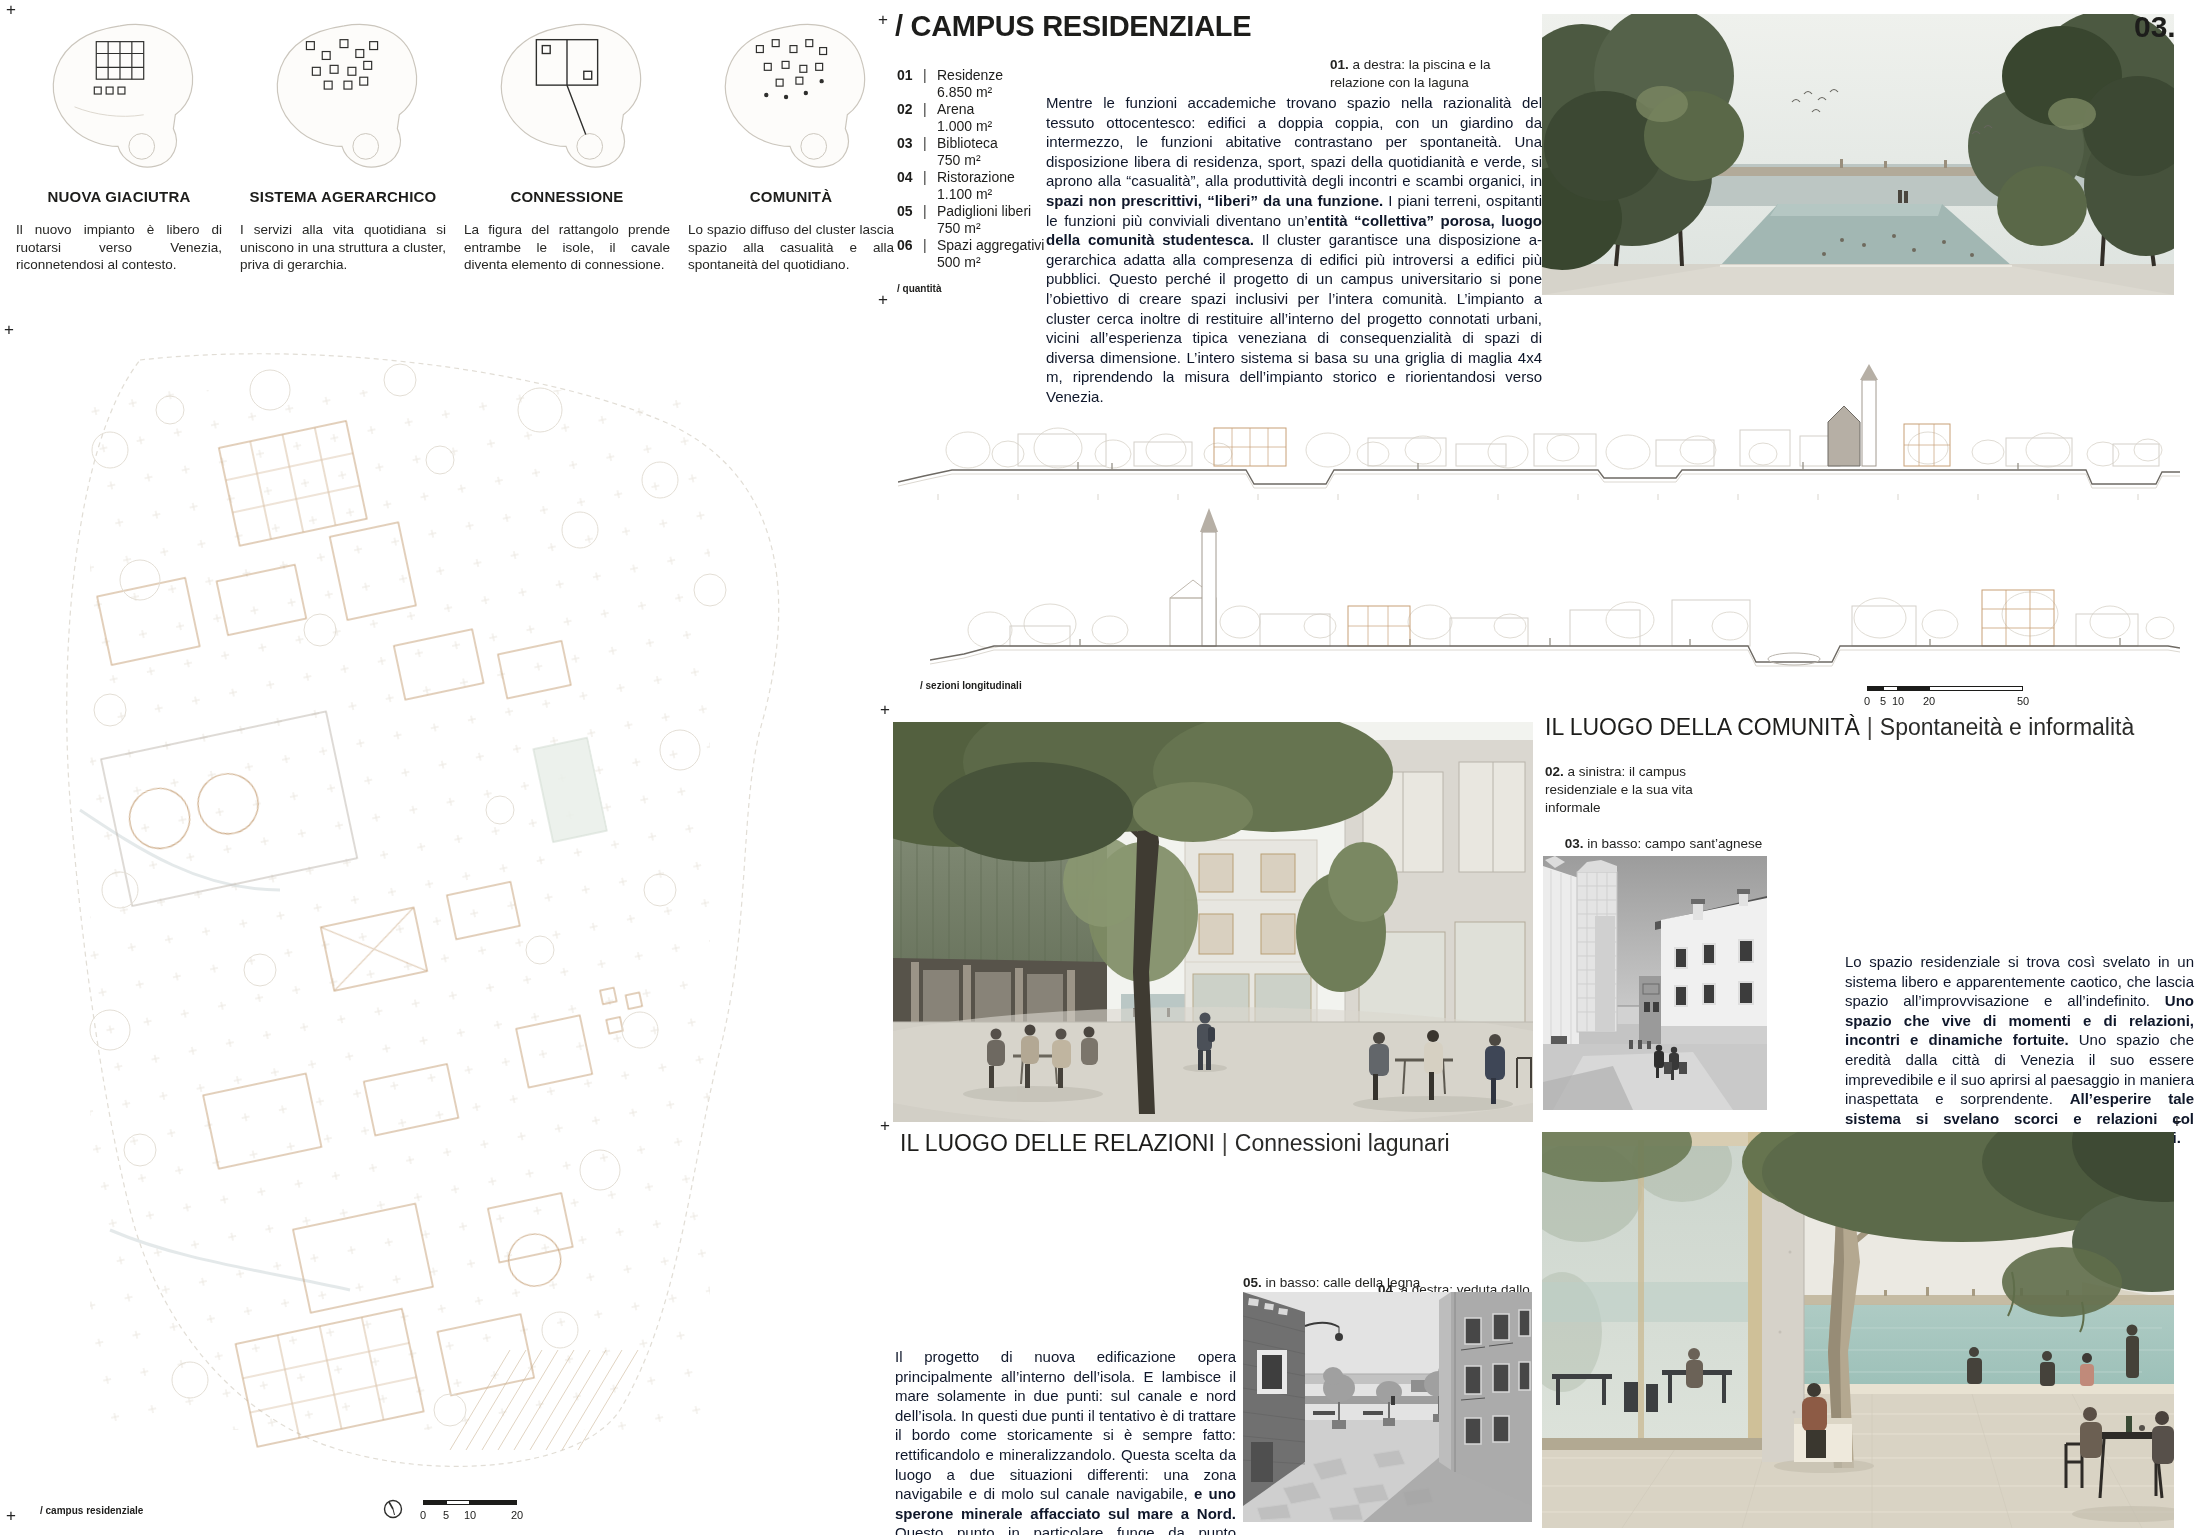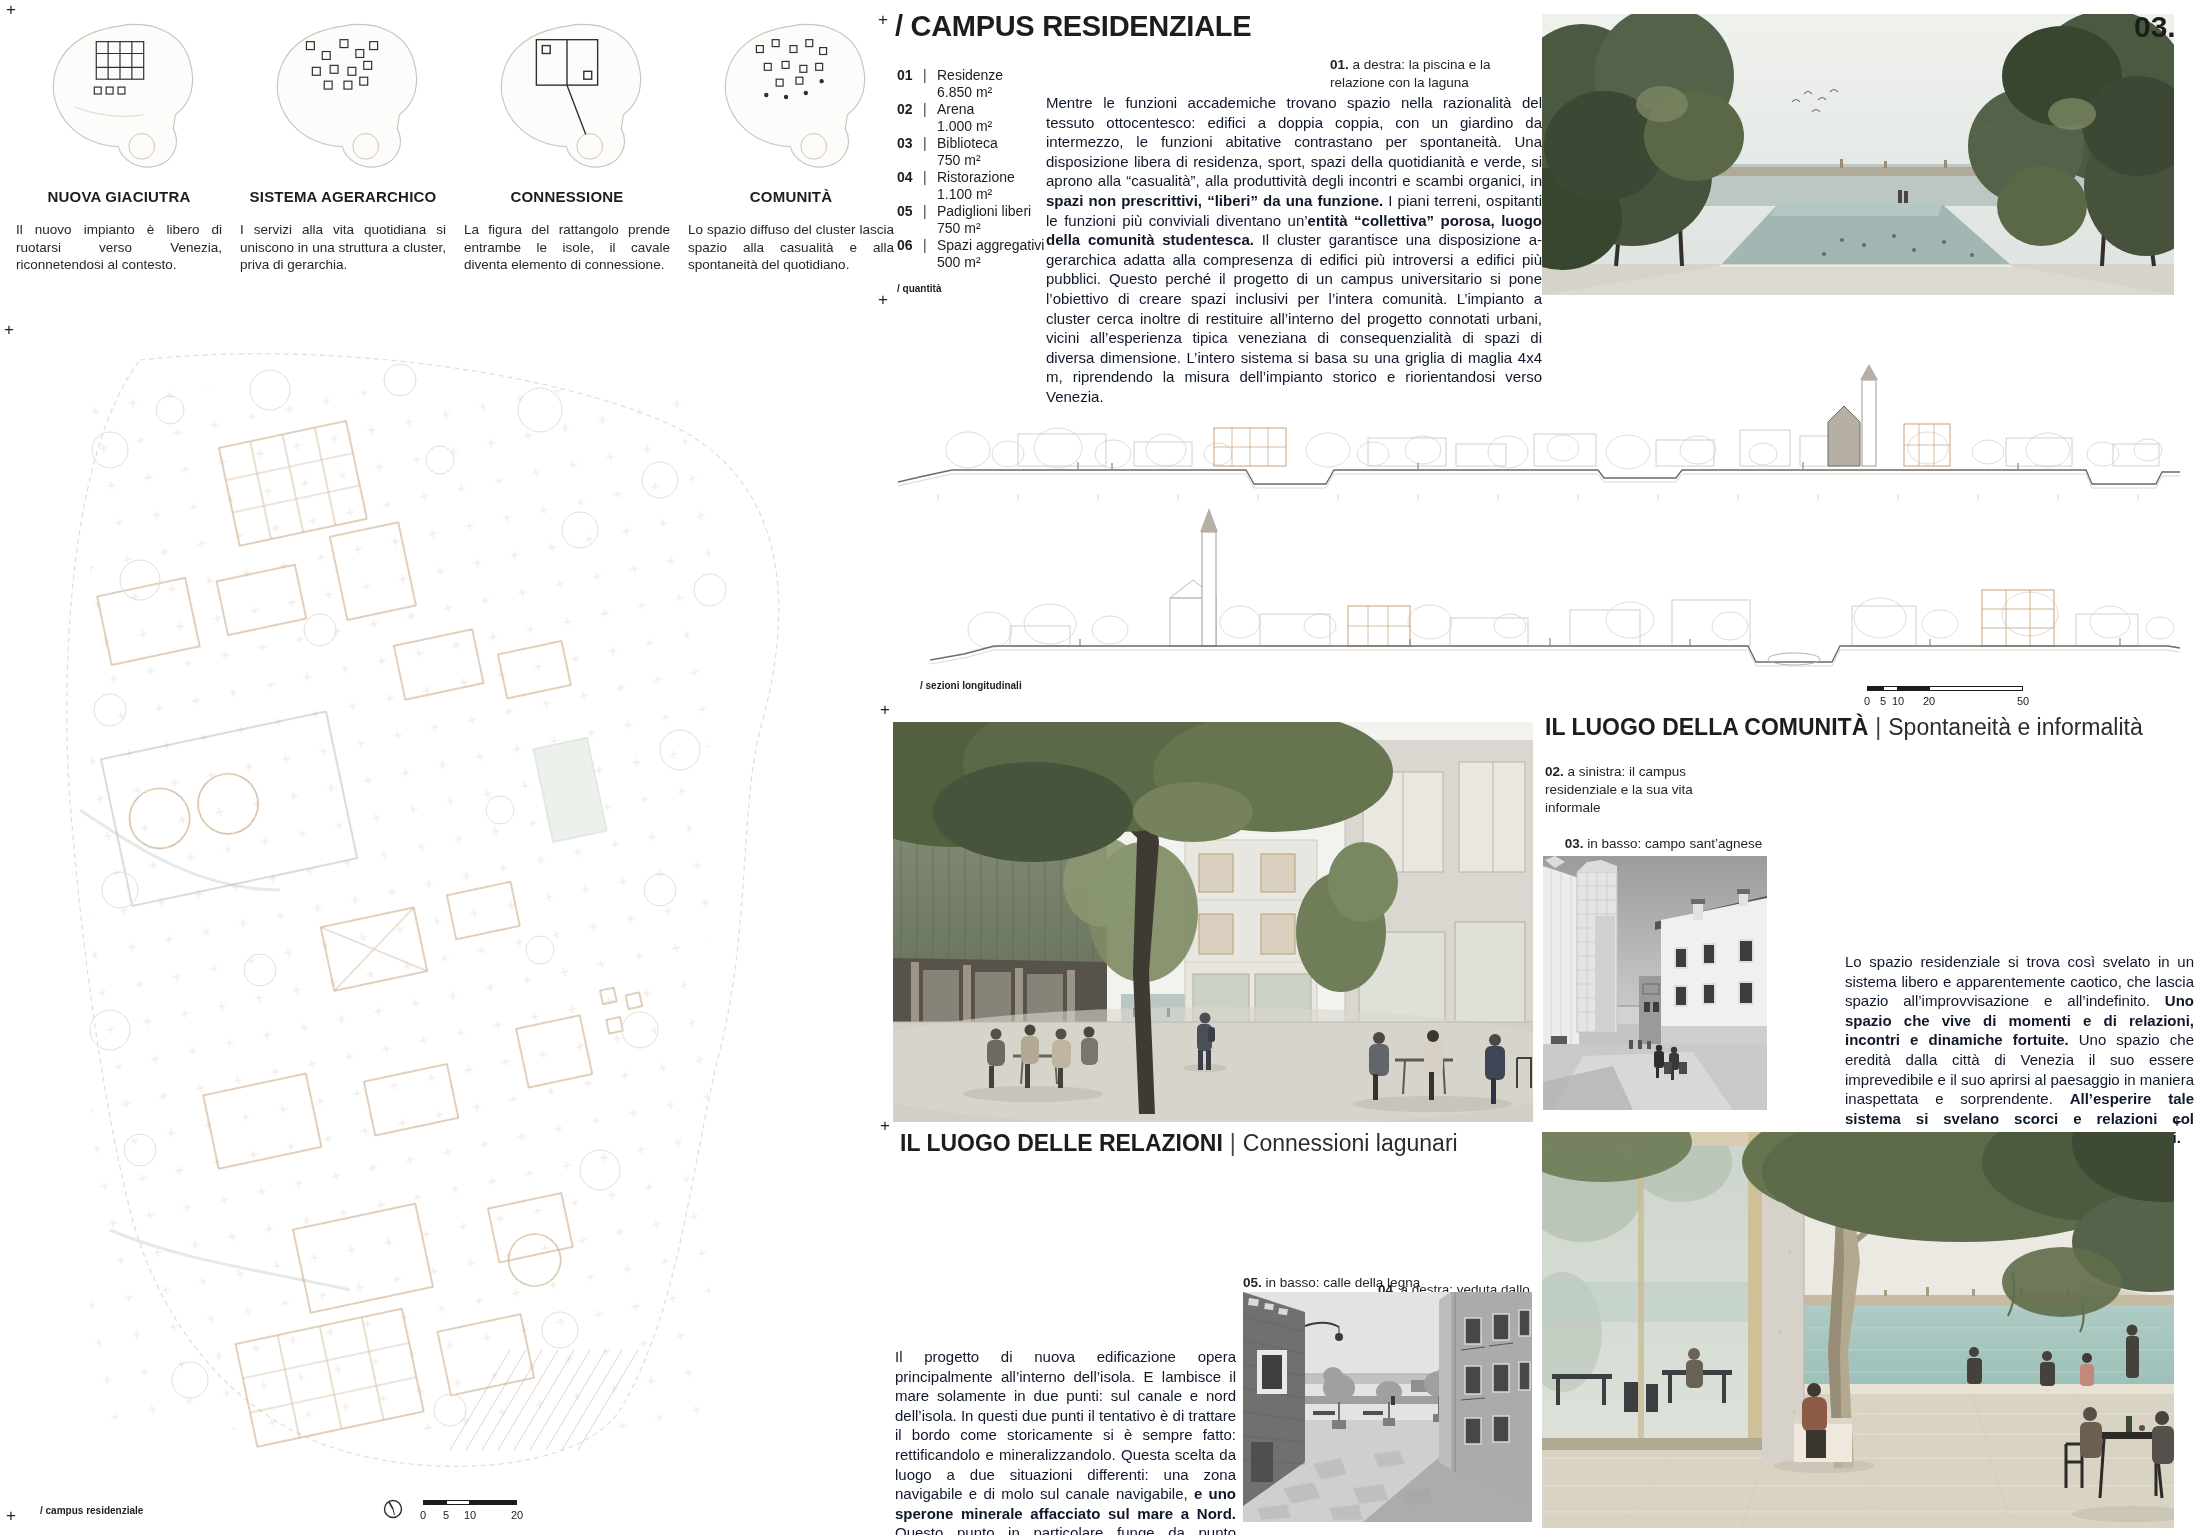--- a/index.html
+++ b/index.html
@@ -20,21 +20,21 @@
   .prog{position:absolute;left:897px;top:67px;font-size:14px;line-height:17px;width:160px}
   .prog-num{font-weight:700;display:inline-block;width:26px}
   .prog-sep{display:inline-block;width:14px;color:#3a3a38}
   .prog-area{margin-left:40px}
   .prog-label{position:absolute;left:897px;top:283px;font-size:15px;font-weight:700}
   .cap{font-size:13.5px;line-height:18px;color:#242422}
   .cap .num{font-weight:700}
   .para{font-size:15px;line-height:19.6px;text-align:justify;color:#0f172a}
   .slash-label{font-size:10px;font-weight:700}
   .sec-head{position:absolute;font-size:23px;white-space:nowrap}
-  .sec-head .hb{font-weight:700}
+  .sec-head .hb{font-weight:400}
   .sec-head .hs{font-weight:400;color:#44433f;margin:0 7px}
   .sec-head .hl{font-weight:400;color:#2b2b29}
   
   .scalebar{position:absolute}
   .scalebar .seg{position:absolute;top:0;height:5px}
   .scalebar .black{background:#1c1c1a}
   .scalebar .white{background:#fff;border:1px solid #1c1c1a}
   .scalebar .tick{position:absolute;top:9px;font-size:11px;transform:translateX(-50%);color:#1c1c1a}
   .photo{position:absolute;overflow:hidden}
   .photo svg{display:block;width:100%;height:100%}

